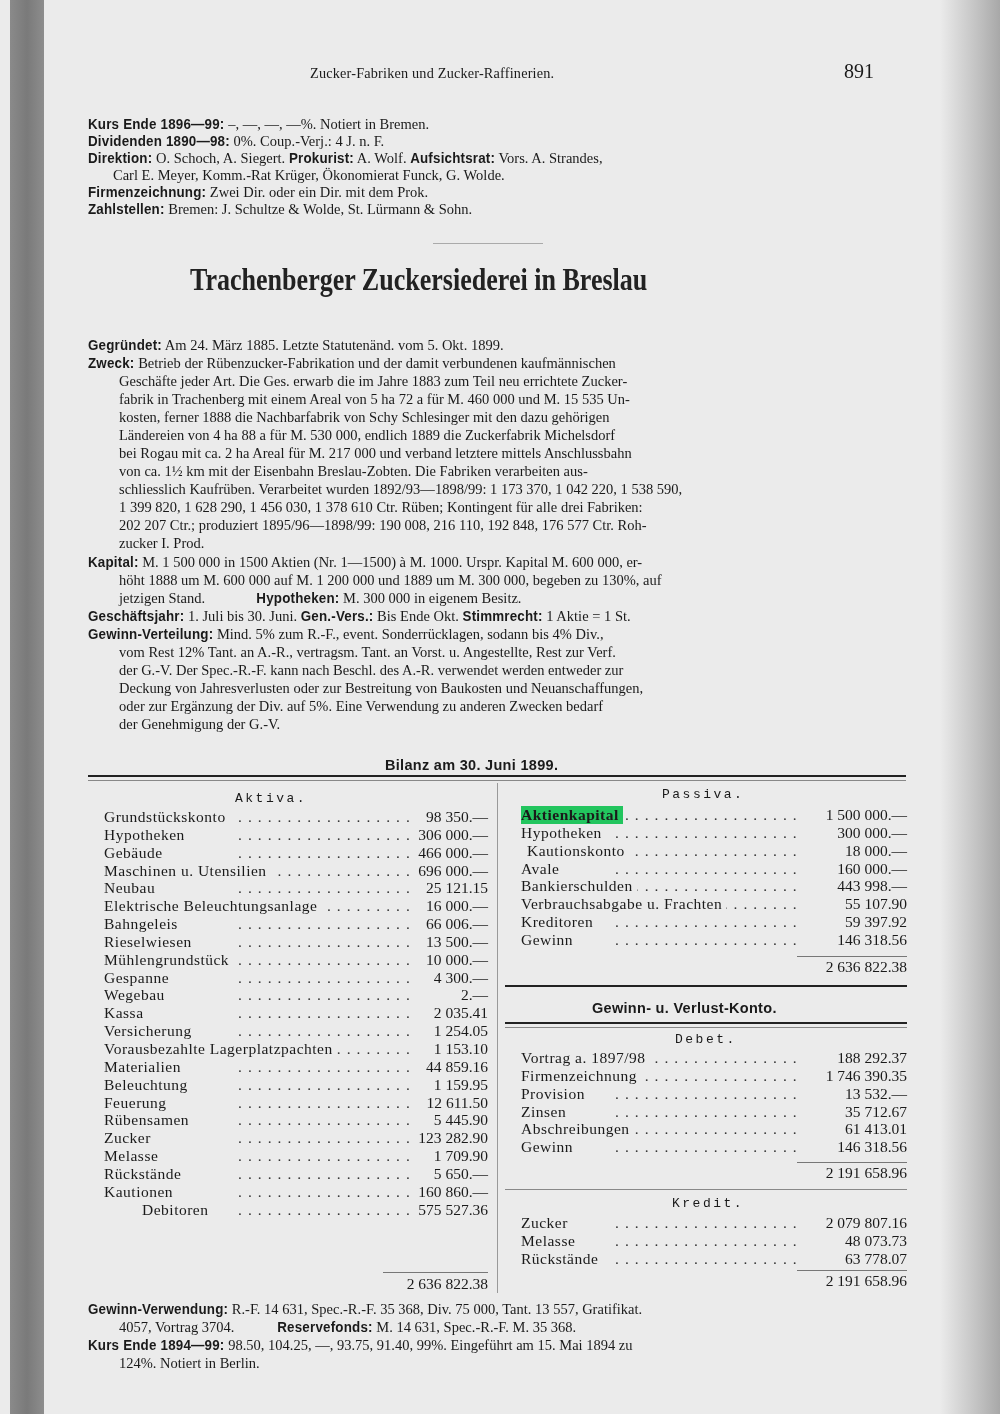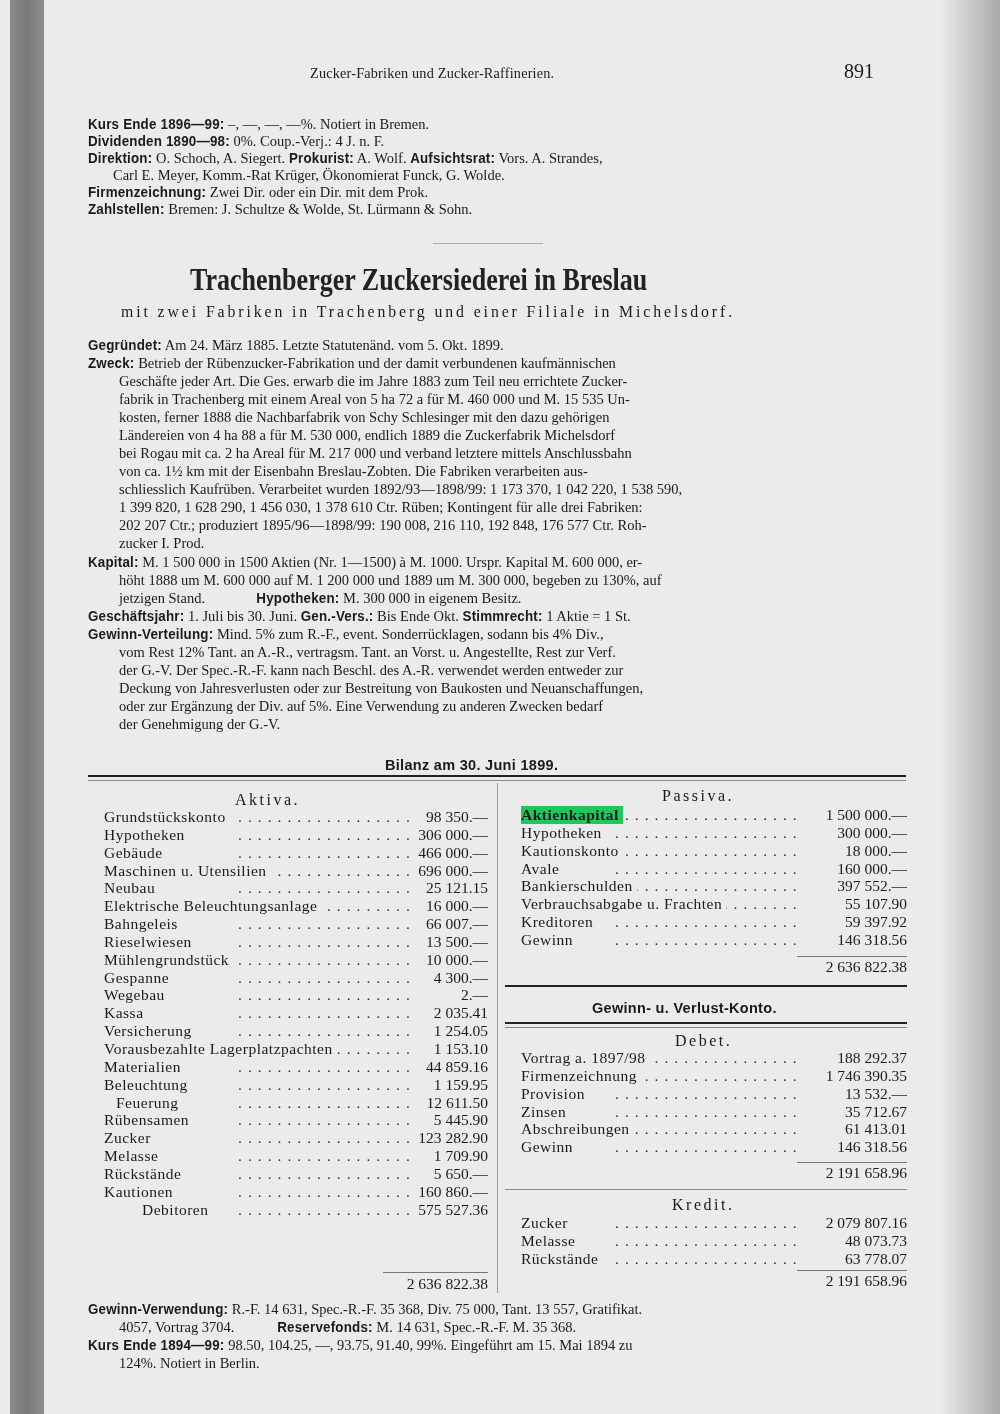--- a/index.html
+++ b/index.html
@@ -28,21 +28,21 @@
   .rule-small { position:absolute; left: 433px; top: 243px; width: 110px; height: 1px; background: #aaa; }
   .table-title { font-family: "Liberation Sans", sans-serif; font-weight: bold; font-size: 14.5px; letter-spacing: 0.3px; }
   .hrule { position: absolute; height: 2px; background: #222; }
   .hrule.thin { height: 1px; background: #888; }
   .vrule { position: absolute; width: 1px; background: #999; }
   .tbl { position: absolute; font-family: "Liberation Serif", serif; font-size: 15.5px; }
   .tbl .row { position: relative; height: 17.85px; line-height: 17.85px; }
   .tbl .lbl { position: absolute; left: 16px; white-space: nowrap; letter-spacing: 0.5px; }
   .tbl .dots { position: absolute; white-space: nowrap; color: #333; letter-spacing: 6px; }
   .tbl .val { position: absolute; right: 0; white-space: nowrap; text-align: right; }
-  .sect-head { position: absolute; font-family: Liberation Serif, serif; font-size: 16px; letter-spacing: 2.5px; }
+  .sect-head { position: absolute; font-family: Liberation Mono, monospace; font-size: 13px; letter-spacing: 2.5px; }
   .sum-rule { position: absolute; height: 1px; background: #777; }
   .sum { position: absolute; font-family: "Liberation Serif", serif; font-size: 15.5px; white-space: nowrap; }
 </style>
 </head>
 <body>
 
 <div class="left-strip"></div>
 <div class="right-shade"></div>
 
 <div class="page">
@@ -65,21 +65,20 @@
       <span class="lab">Firmenzeichnung:</span><span> Zwei Dir. oder ein Dir. mit dem Prok.</span>
     </div>
     <div class="abs para" style="left:88px; top:200px;">
       <span class="lab">Zahlstellen:</span><span> Bremen: J. Schultze &amp; Wolde, St. Lürmann &amp; Sohn.</span>
     </div>
   </div>
 
   <div class="rule-small"></div>
 
   <div class="abs company-title">Trachenberger Zuckersiederei in Breslau</div>
-  <div class="abs subtitle">mit zwei Fabriken in Trachenberg und einer Filiale in Michelsdorf.</div>
 
   <div>
     <div class="abs para" style="left:88px; top:336px;">
       <span class="lab">Gegründet:</span><span> Am 24. März 1885. Letzte Statutenänd. vom 5. Okt. 1899.</span>
     </div>
     <div class="abs para" style="left:88px; top:354px;">
       <span class="lab">Zweck:</span><span> Betrieb der Rübenzucker-Fabrikation und der damit verbundenen kaufmännischen</span>
     </div>
     <div class="abs para" style="left:119px; top:372px;">Geschäfte jeder Art. Die Ges. erwarb die im Jahre 1883 zum Teil neu errichtete Zucker-</div>
     <div class="abs para" style="left:119px; top:390px;">fabrik in Trachenberg mit einem Areal von 5 ha 72 a für M. 460 000 und M. 15 535 Un-</div>
@@ -146,21 +145,21 @@
         <span class="val">25 121.15</span>
       </div>
       <div class="row">
         <span class="dots" style="left: 150px; width: 180px; overflow: hidden;">..................</span>
         <span class="lbl" style="background: rgb(235, 235, 235); padding-right: 4px; z-index: 1;">Elektrische Beleuchtungsanlage</span>
         <span class="val">16 000.—</span>
       </div>
       <div class="row">
         <span class="dots" style="left: 150px; width: 180px; overflow: hidden;">..................</span>
         <span class="lbl" style="background: rgb(235, 235, 235); padding-right: 4px; z-index: 1;">Bahngeleis</span>
-        <span class="val">66 007.—</span>
+        <span class="val">66 006.—</span>
       </div>
       <div class="row">
         <span class="dots" style="left: 150px; width: 180px; overflow: hidden;">..................</span>
         <span class="lbl" style="background: rgb(235, 235, 235); padding-right: 4px; z-index: 1;">Rieselwiesen</span>
         <span class="val">13 500.—</span>
       </div>
       <div class="row">
         <span class="dots" style="left: 150px; width: 180px; overflow: hidden;">..................</span>
         <span class="lbl" style="background: rgb(235, 235, 235); padding-right: 4px; z-index: 1;">Mühlengrundstück</span>
         <span class="val">10 000.—</span>
@@ -195,21 +194,21 @@
         <span class="lbl" style="background: rgb(235, 235, 235); padding-right: 4px; z-index: 1;">Materialien</span>
         <span class="val">44 859.16</span>
       </div>
       <div class="row">
         <span class="dots" style="left: 150px; width: 188px; overflow: hidden;">..................</span>
         <span class="lbl" style="background: rgb(235, 235, 235); padding-right: 4px; z-index: 1;">Beleuchtung</span>
         <span class="val">1 159.95</span>
       </div>
       <div class="row">
         <span class="dots" style="left: 150px; width: 181px; overflow: hidden;">..................</span>
-        <span class="lbl" style="background: rgb(235, 235, 235); padding-right: 4px; z-index: 1; margin-left: 12px;">Feuerung</span>
+        <span class="lbl" style="background: rgb(235, 235, 235); padding-right: 4px; z-index: 1;">Feuerung</span>
         <span class="val">12 611.50</span>
       </div>
       <div class="row">
         <span class="dots" style="left: 150px; width: 188px; overflow: hidden;">..................</span>
         <span class="lbl" style="background: rgb(235, 235, 235); padding-right: 4px; z-index: 1;">Rübensamen</span>
         <span class="val">5 445.90</span>
       </div>
       <div class="row">
         <span class="dots" style="left: 150px; width: 172px; overflow: hidden;">..................</span>
         <span class="lbl" style="background: rgb(235, 235, 235); padding-right: 4px; z-index: 1;">Zucker</span>
@@ -246,32 +245,32 @@
         <span class="lbl" style="background: #22c55e; padding-right: 4px; z-index: 1; font-weight: bold;">Aktienkapital</span>
         <span class="val">1 500 000.—</span>
       </div>
       <div class="row">
         <span class="dots" style="left: 110px; width: 214px; overflow: hidden;">...................</span>
         <span class="lbl" style="background: rgb(235, 235, 235); padding-right: 4px; z-index: 1;">Hypotheken</span>
         <span class="val">300 000.—</span>
       </div>
       <div class="row">
         <span class="dots" style="left: 110px; width: 222px; overflow: hidden;">...................</span>
-        <span class="lbl" style="background: rgb(235, 235, 235); padding-right: 4px; z-index: 1;">Kautionskonto</span>
+        <span class="lbl" style="background: rgb(235, 235, 235); padding-right: 4px; z-index: 1; margin-left: 6px;">Kautionskonto</span>
         <span class="val">18 000.—</span>
       </div>
       <div class="row">
         <span class="dots" style="left: 110px; width: 214px; overflow: hidden;">...................</span>
         <span class="lbl" style="background: rgb(235, 235, 235); padding-right: 4px; z-index: 1;">Avale</span>
         <span class="val">160 000.—</span>
       </div>
       <div class="row">
         <span class="dots" style="left: 110px; width: 214px; overflow: hidden;">...................</span>
         <span class="lbl" style="background: rgb(235, 235, 235); padding-right: 4px; z-index: 1;">Bankierschulden</span>
-        <span class="val">397 552.—</span>
+        <span class="val">443 998.—</span>
       </div>
       <div class="row">
         <span class="dots" style="left: 110px; width: 222px; overflow: hidden;">...................</span>
         <span class="lbl" style="background: rgb(235, 235, 235); padding-right: 4px; z-index: 1;">Verbrauchsabgabe u. Frachten</span>
         <span class="val">55 107.90</span>
       </div>
       <div class="row">
         <span class="dots" style="left: 110px; width: 222px; overflow: hidden;">...................</span>
         <span class="lbl" style="background: rgb(235, 235, 235); padding-right: 4px; z-index: 1;">Kreditoren</span>
         <span class="val">59 397.92</span>

